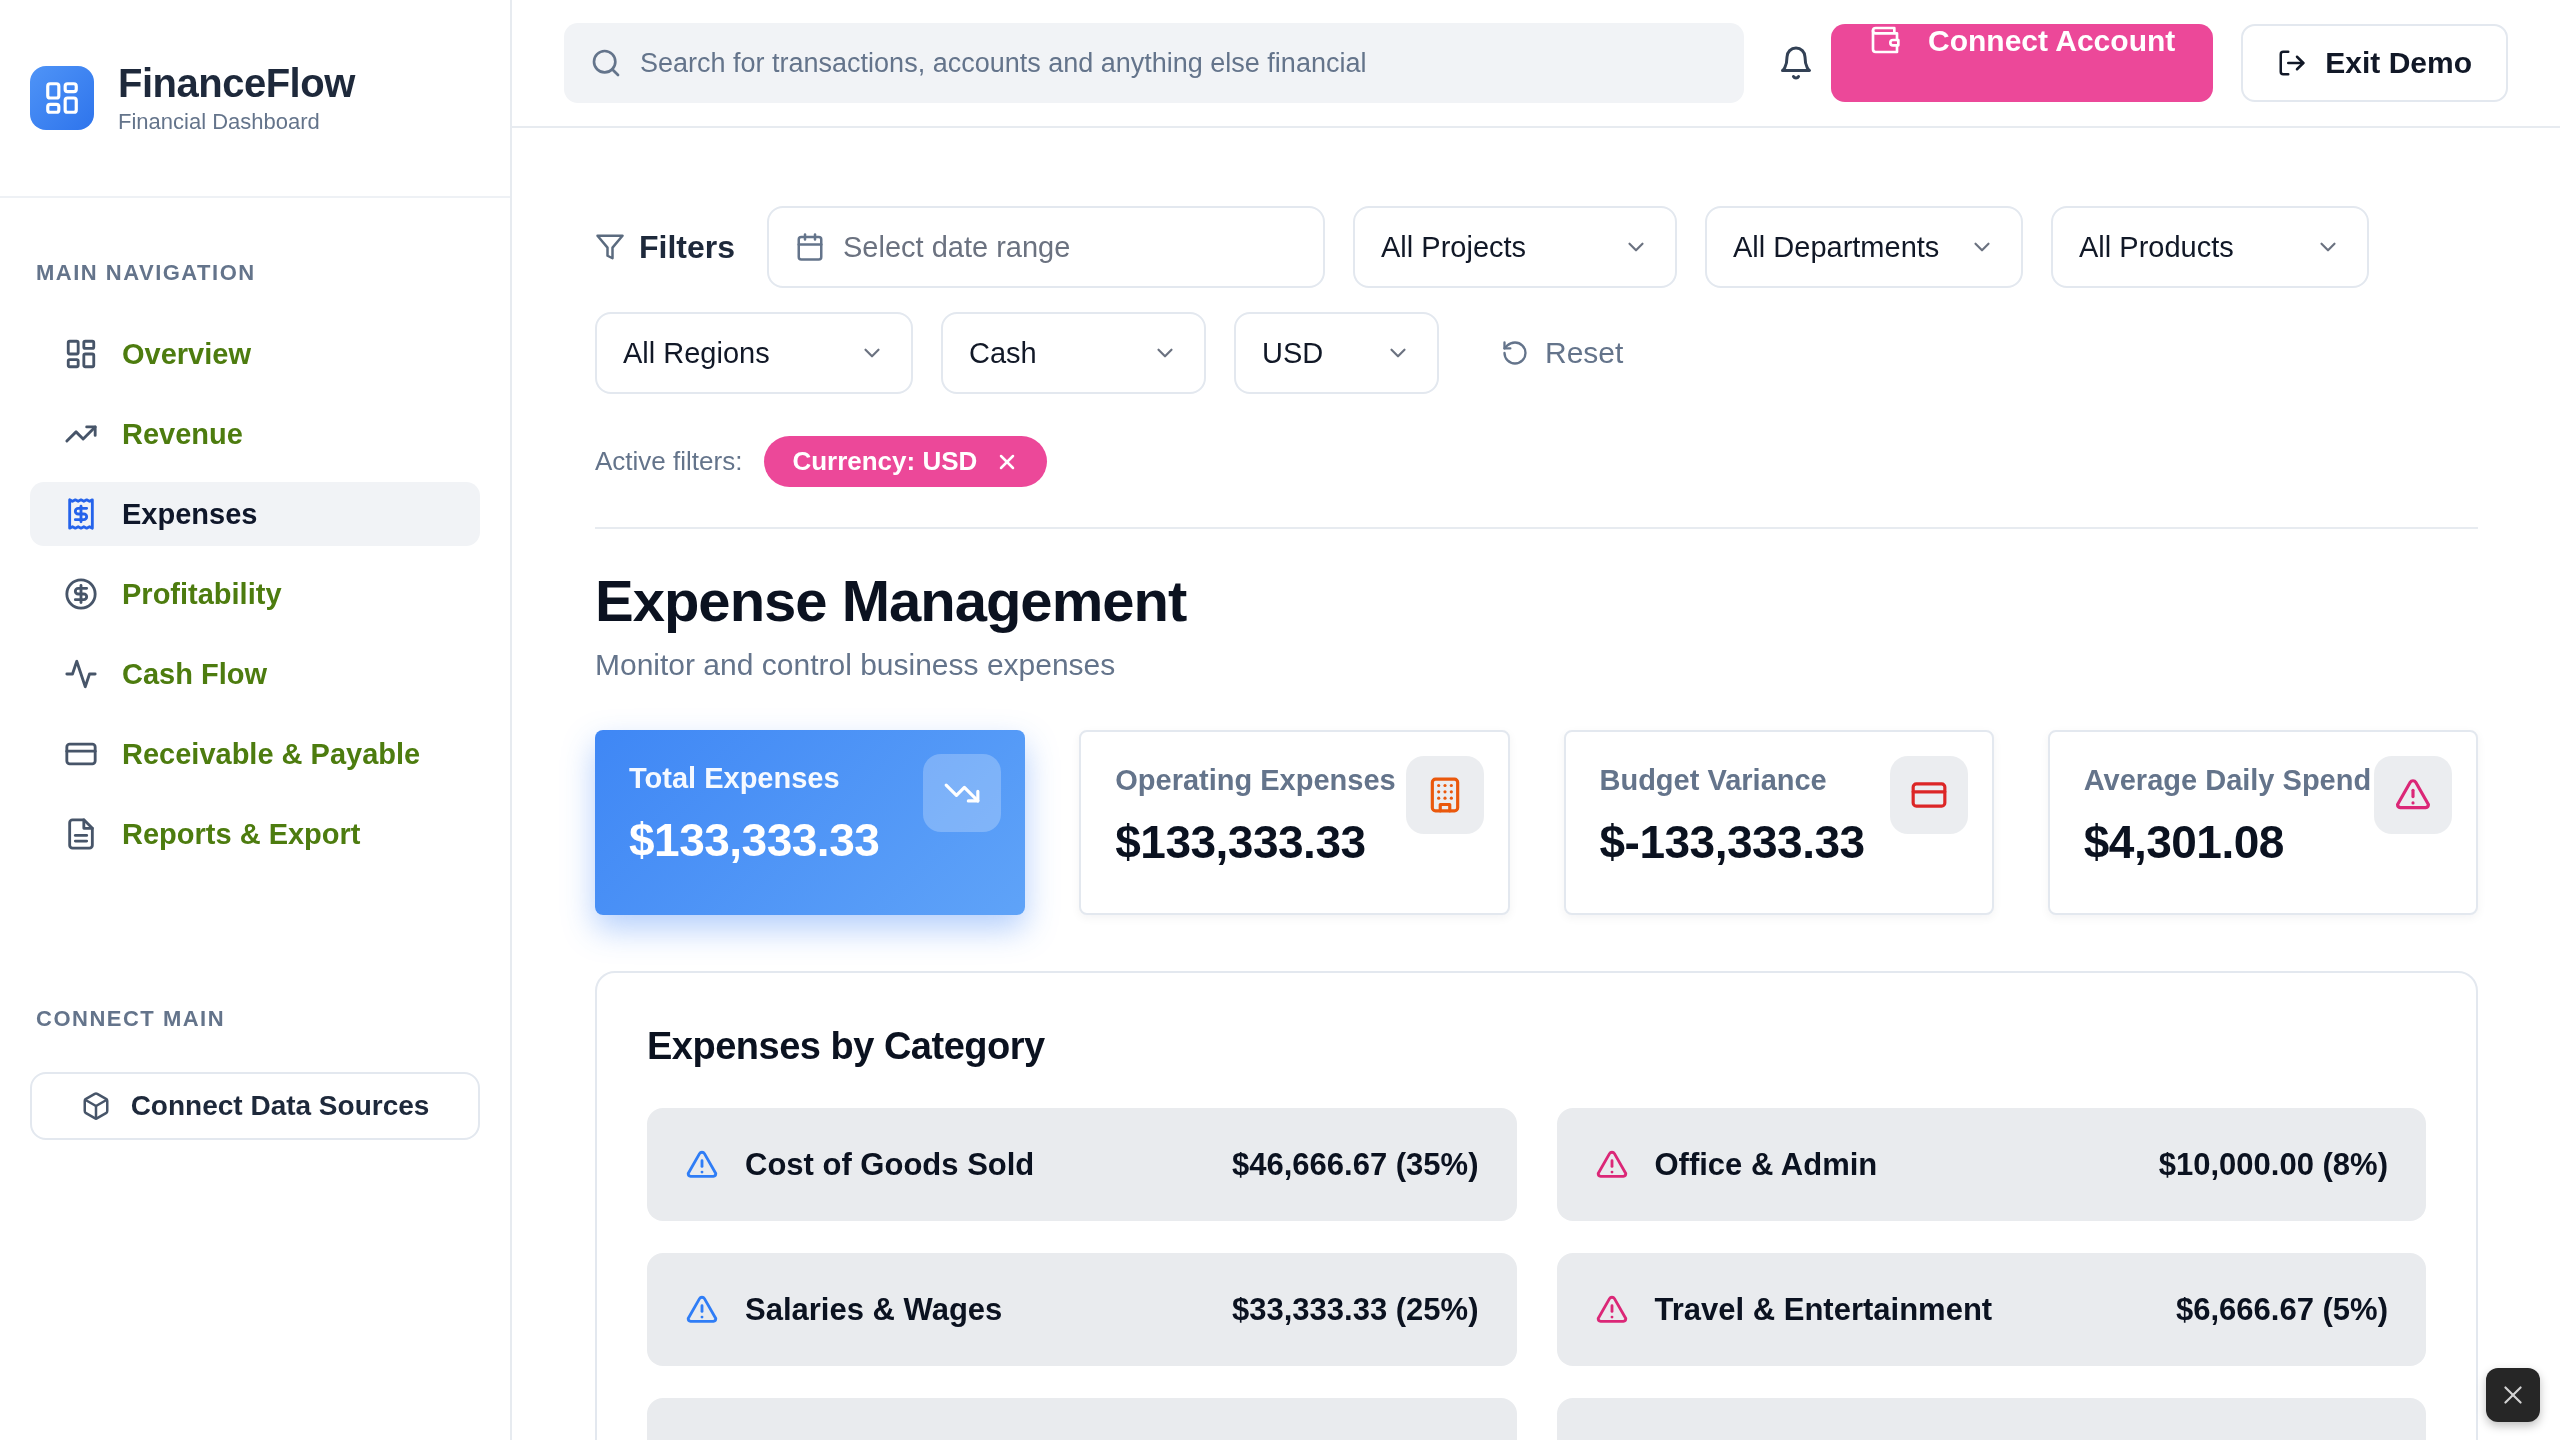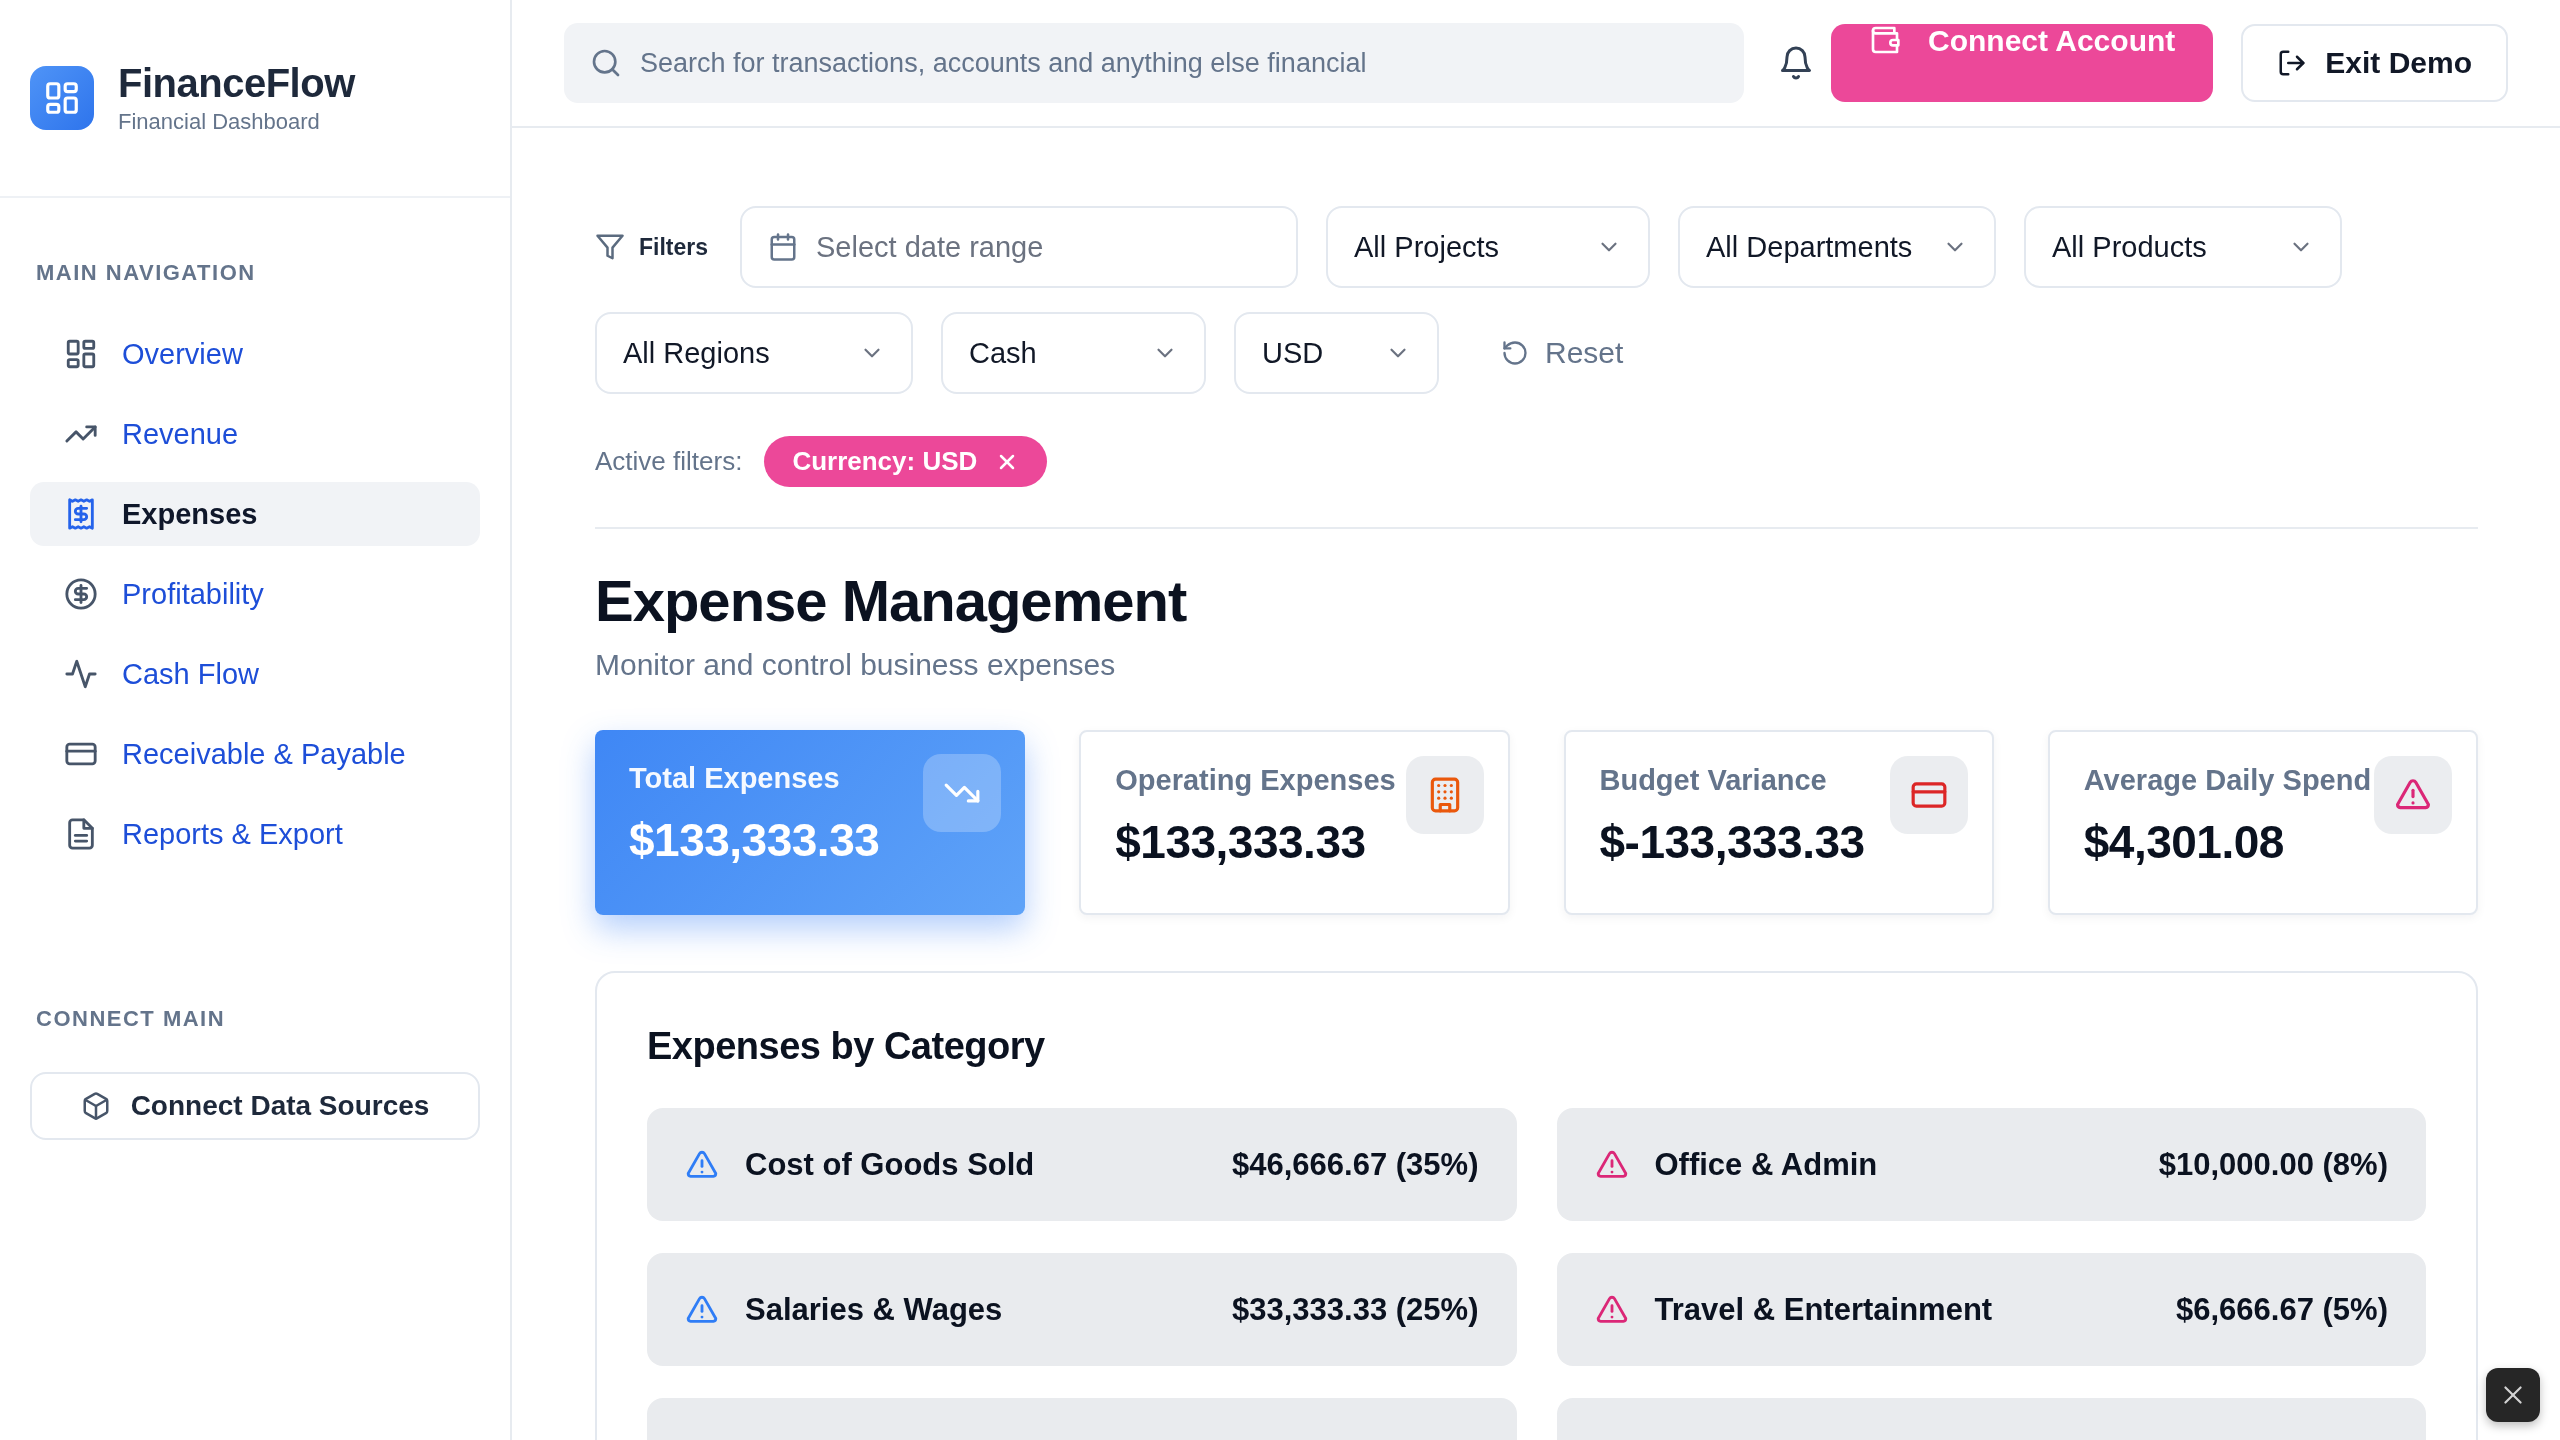--- a/index.html
+++ b/index.html
@@ -15,21 +15,21 @@
   .brand-logo { width:64px; height:64px; border-radius:16px; background:linear-gradient(135deg,#4f94f7,#2e74ec);
     display:flex; align-items:center; justify-content:center; color:#fff; flex:0 0 64px; }
   .brand-title { font-size:40px; font-weight:700; color:#1e293b; letter-spacing:-0.5px; line-height:1.1; }
   .brand-sub { font-size:22px; color:#64748b; margin-top:4px; }
 
   .nav { padding:0 30px; }
   .nav-section-label { margin:62px 6px 36px; font-size:22px; font-weight:700; letter-spacing:1.5px; color:#64748b; }
   .nav-item { display:flex; align-items:center; gap:24px; height:64px; margin-bottom:16px;
     padding:0 34px; border-radius:14px; color:#334155; cursor:pointer; }
   .nav-item .nav-icon { color:#475569; }
-  .nav-item .nav-label { font-size:29px; font-weight:400; color:#1d4ed8; white-space:nowrap; }
+  .nav-item .nav-label { font-size:29px; font-weight:700; color:#4d7c0f; white-space:nowrap; }
   .nav-item.active { background:#f1f3f6; }
   .nav-item.active .nav-icon { color:#2563eb; }
   .nav-item.active .nav-label { font-weight:600; color:#0f172a; }
 
   .connect-section { padding:0 30px; margin-top:140px; }
   .connect-label { margin:0 6px 40px; font-size:22px; font-weight:700; letter-spacing:1.5px; color:#64748b; }
   .connect-btn { width:100%; height:68px; background:#fff; border:2px solid #e3e8ef; border-radius:16px;
     display:flex; align-items:center; justify-content:center; gap:20px; font-size:28px; font-weight:600;
     color:#1e293b; cursor:pointer; font-family:inherit; }
   .connect-btn .box-ic { color:#475569; }
@@ -49,21 +49,21 @@
   .btn-pink { height:78px; padding:0 38px; background:#ec4899; border:none; border-radius:14px; color:#fff;
     font-size:30px; font-weight:700; display:flex; gap:27px; cursor:pointer; font-family:inherit; }
   .btn-outline { height:78px; padding:0 34px; background:#fff; border:2px solid #e3e8ef; border-radius:14px;
     color:#111827; font-size:30px; font-weight:700; display:flex; align-items:center; gap:18px; cursor:pointer; font-family:inherit; }
 
   .content { flex:1; padding:78px 82px 0 83px; overflow:hidden; }
 
   
   .filters-row { display:flex; align-items:center; gap:28px; }
   .filters-row + .filters-row { margin-top:24px; }
-  .filters-title { display:flex; align-items:center; gap:14px; font-size:23px; font-weight:700; color:#1e293b; margin-right:4px; }
+  .filters-title { display:flex; align-items:center; gap:14px; font-size:32px; font-weight:700; color:#1e293b; margin-right:4px; }
   .filters-title .funnel-ic { color:#5b6b7f; }
   .date-input { width:558px; height:82px; border:2px solid #e3e8ef; border-radius:16px; display:flex; align-items:center;
     gap:18px; padding:0 26px; background:#fff; cursor:text; }
   .date-input .cal-ic { color:#64748b; }
   .date-input .date-ph { font-size:29px; color:#6b7280; }
   .select { height:82px; border:2px solid #e3e8ef; border-radius:16px; background:#fff; display:flex; align-items:center;
     justify-content:space-between; padding:0 26px; cursor:pointer; }
   .select .sel-label { font-size:29px; color:#111827; font-weight:500; }
   .select .chev { color:#6b7280; margin-left:24px; }
   .w-projects { width:324px; } .w-depts { width:318px; } .w-products { width:318px; }

